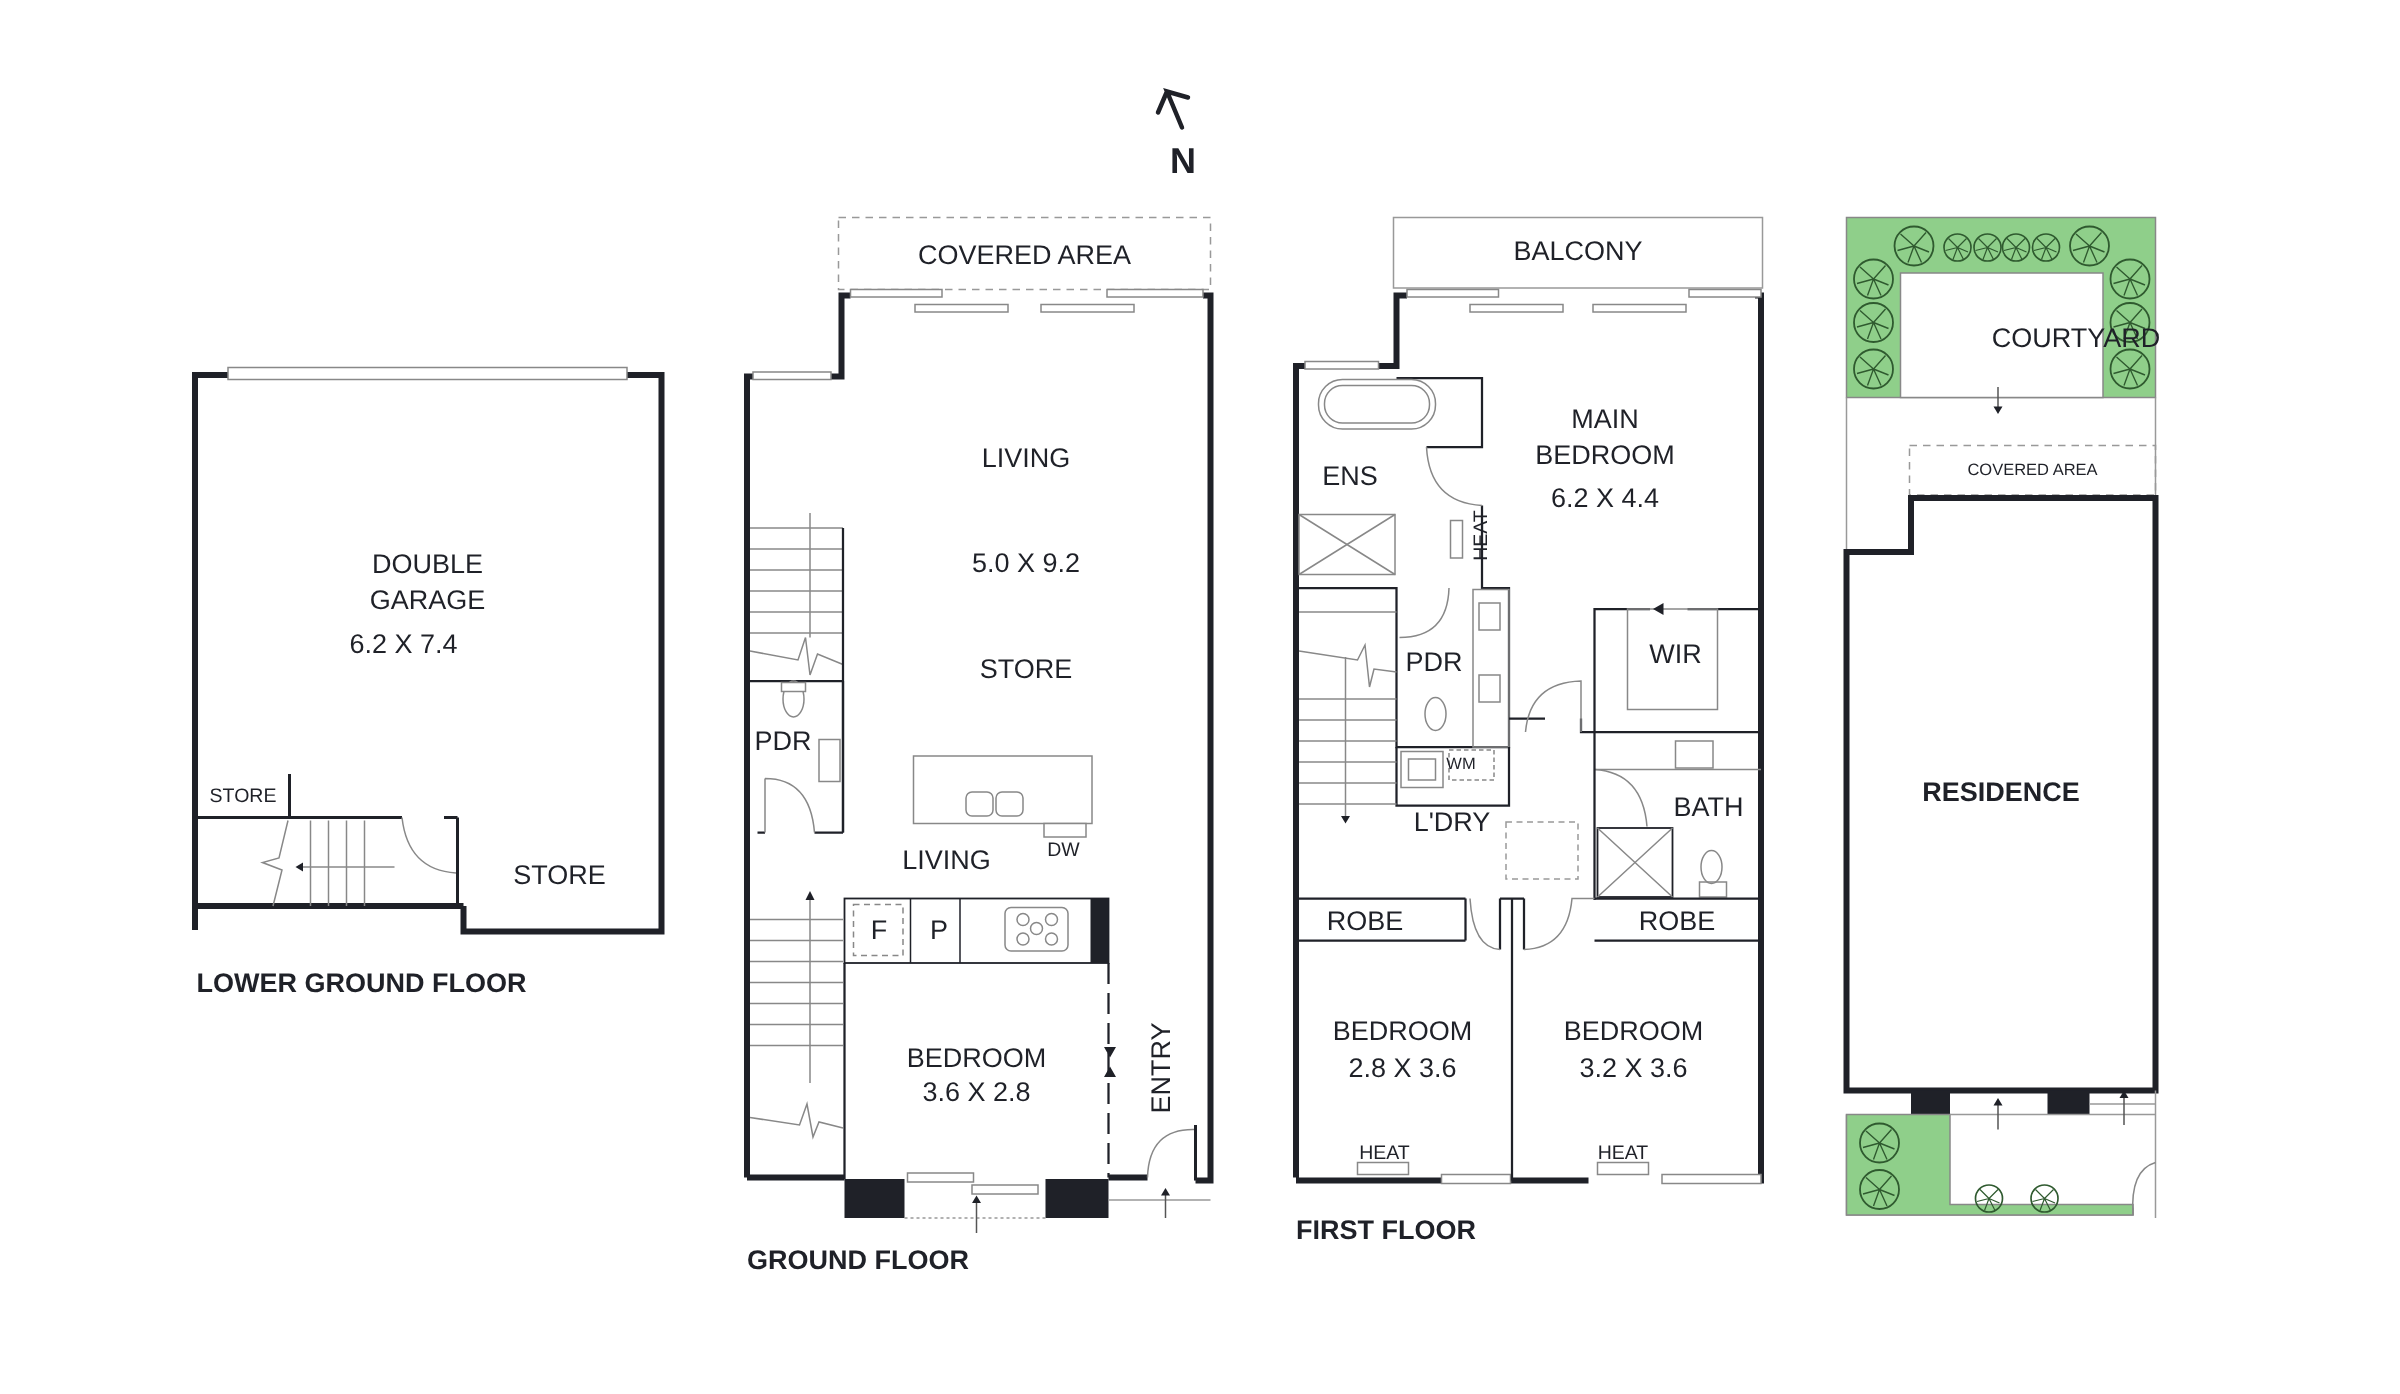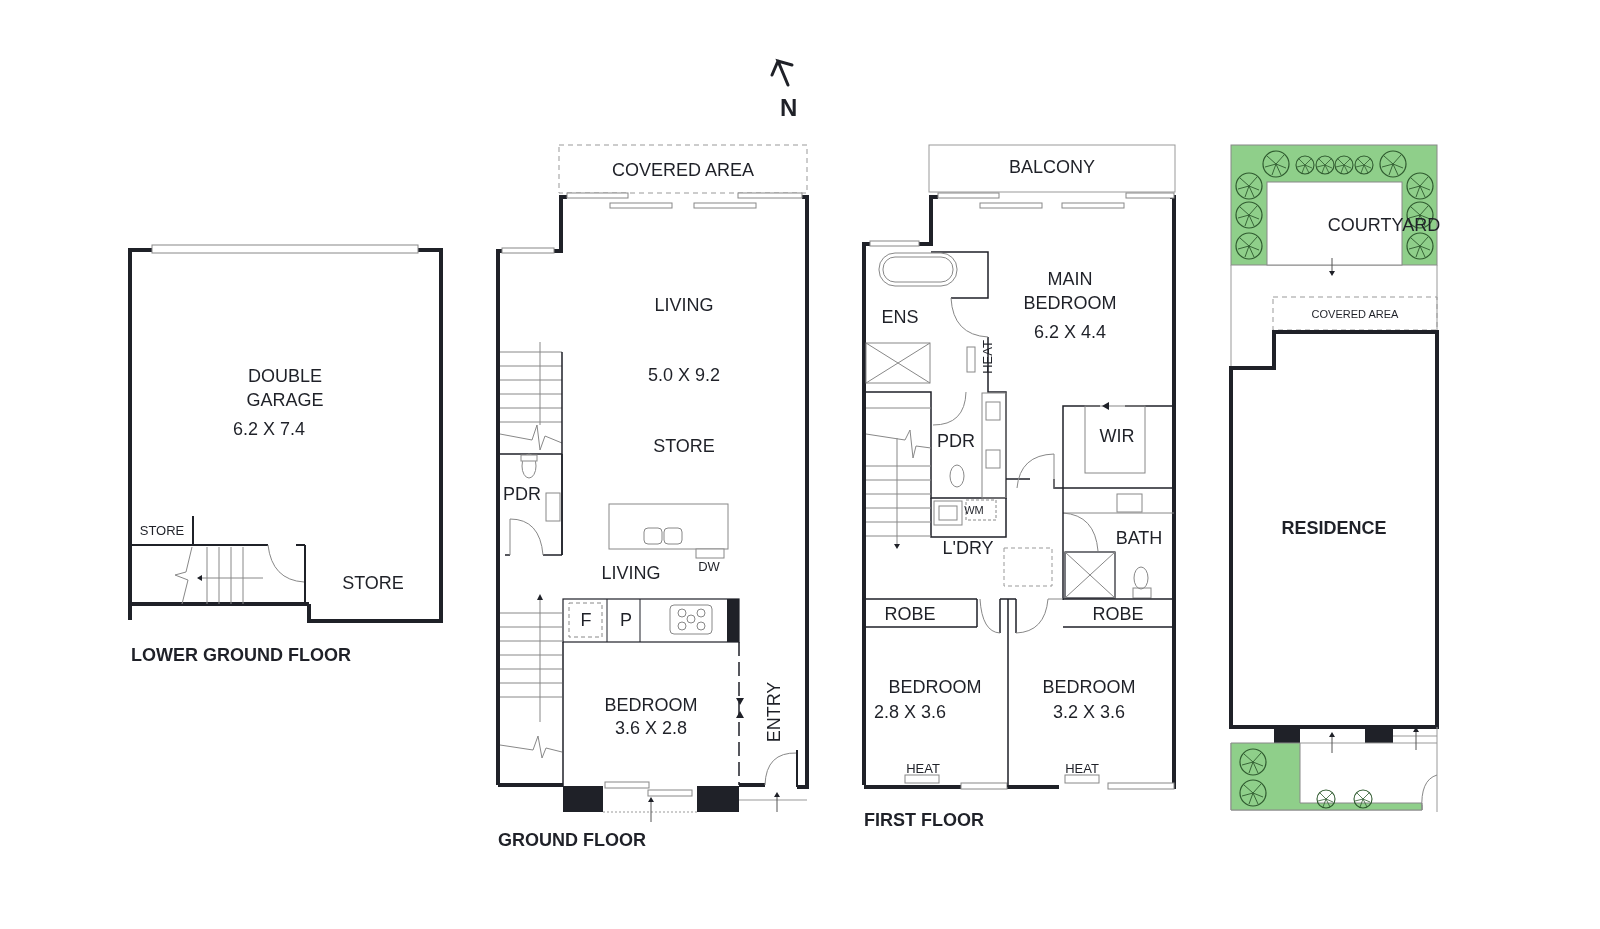--- a/index.html
+++ b/index.html
@@ -273,21 +273,21 @@
 <div class="lbl" style="left:1070px;top:332px">6.2 X 4.4</div>
 <div class="lbl sm vert" style="left:987px;top:357px">HEAT</div>
 <div class="lbl" style="left:956px;top:441px">PDR</div>
 <div class="lbl" style="left:1117px;top:436px">WIR</div>
 <div class="lbl xs" style="left:974px;top:510px">WM</div>
 <div class="lbl" style="left:968px;top:548px">L'DRY</div>
 <div class="lbl" style="left:1139px;top:538px">BATH</div>
 <div class="lbl" style="left:910px;top:614px">ROBE</div>
 <div class="lbl" style="left:1118px;top:614px">ROBE</div>
 <div class="lbl" style="left:935px;top:687px">BEDROOM</div>
-<div class="lbl" style="left:910px;top:712px">2.8 X 3.6</div>
+<div class="lbl" style="left:935px;top:712px">2.8 X 3.6</div>
 <div class="lbl" style="left:1089px;top:687px">BEDROOM</div>
 <div class="lbl" style="left:1089px;top:712px">3.2 X 3.6</div>
 <div class="lbl sm" style="left:923px;top:768px">HEAT</div>
 <div class="lbl sm" style="left:1082px;top:768px">HEAT</div>
 <div class="floor-title" style="left:864px;top:810px">FIRST FLOOR</div>
 
 <div class="lbl" style="left:1384px;top:225px">COURTYARD</div>
 <div class="lbl xs" style="left:1355px;top:314px">COVERED AREA</div>
 <div class="lbl bold" style="left:1334px;top:528px">RESIDENCE</div>
 

